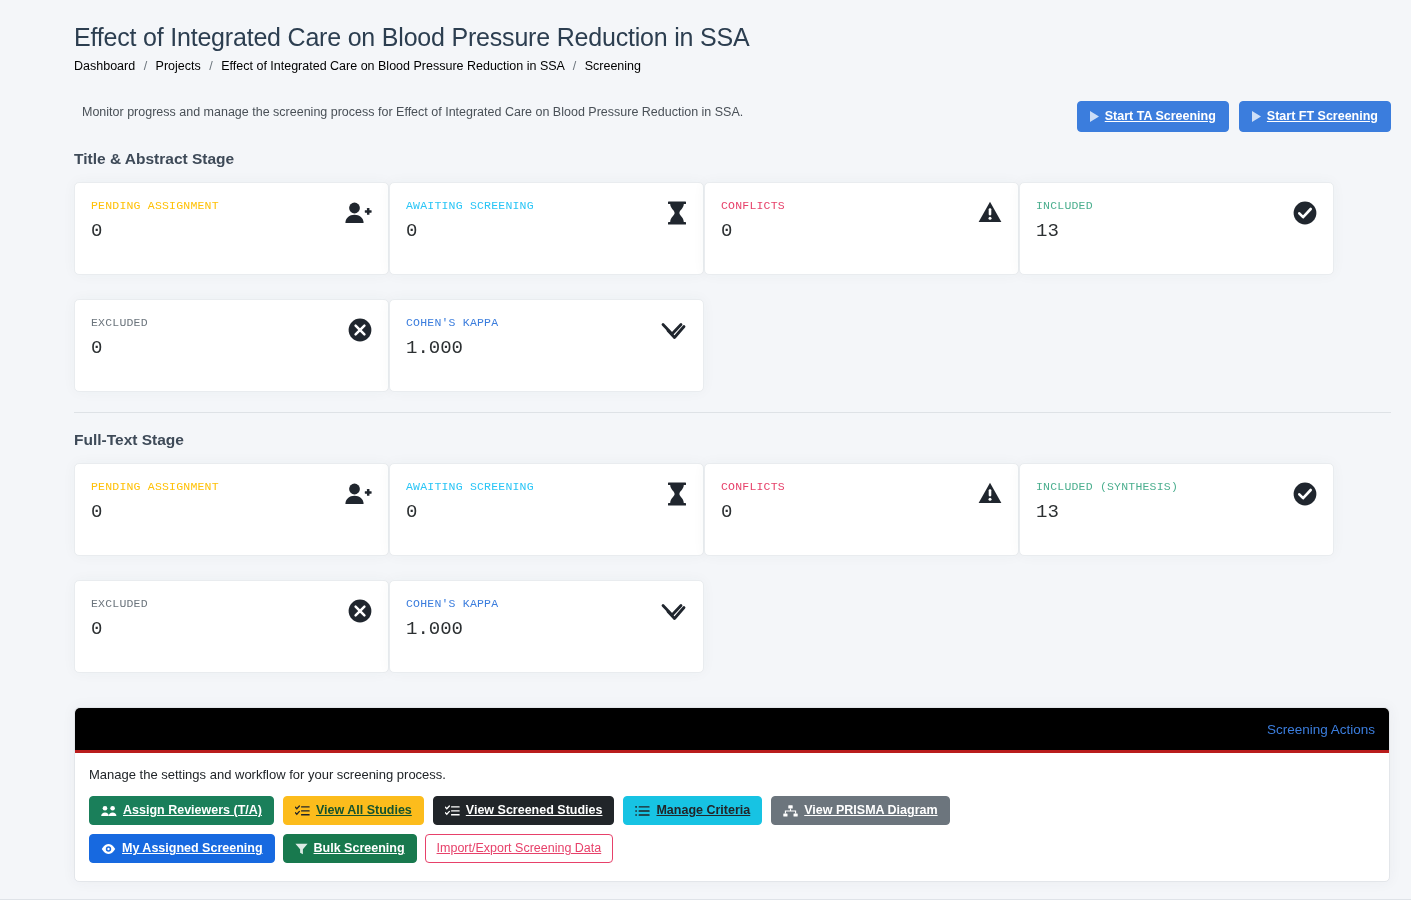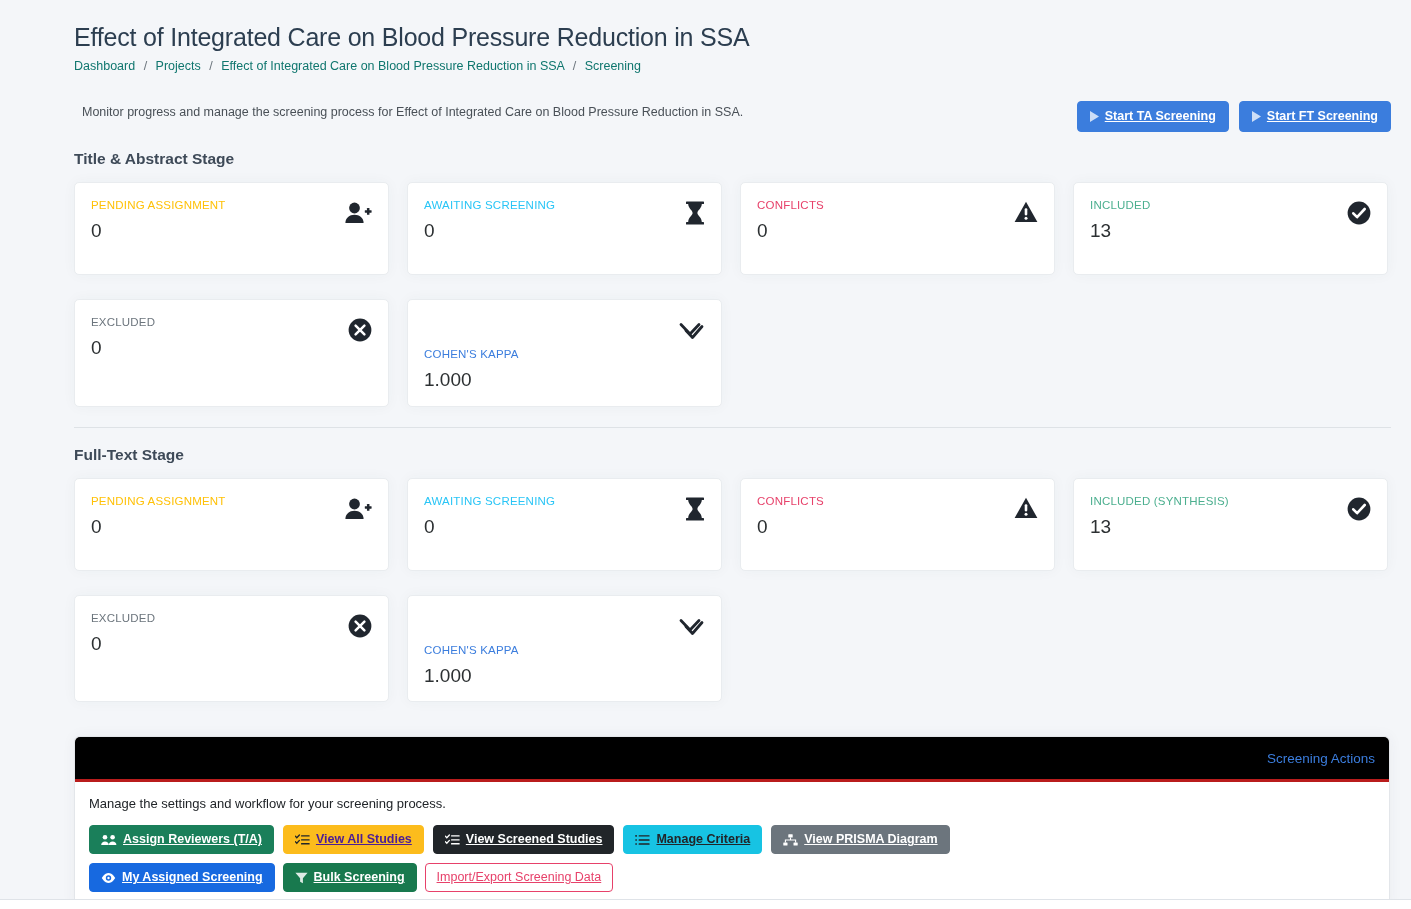--- a/index.html
+++ b/index.html
@@ -28,21 +28,21 @@
     margin: 0 0 6px 0;
     letter-spacing: -0.2px;
     line-height: 1.2;
   }
   .breadcrumb {
     font-size: 12.5px;
     margin: 0 0 22px 0;
     line-height: 1.3;
   }
   .breadcrumb a {
-    color: #0f766e;
+    color: #000000;
     text-decoration: none;
   }
   .breadcrumb .sep {
     color: #6c757d;
     margin: 0 5px;
   }
 
   .page-head {
     display: flex;
     align-items: flex-start;
@@ -89,22 +89,22 @@
   
   .stage-title {
     font-size: 15.5px;
     font-weight: 700;
     color: #3e4a58;
     margin: 0 0 14px 0;
   }
   .cards-row {
     display: flex;
     flex-wrap: wrap;
-    gap: 18px;
     margin-bottom: 0;
+    font-family: Liberation Mono, monospace;
   }
   .stat-card {
     background: #fff;
     border: 1px solid #e9ecef;
     border-radius: 5px;
     box-shadow: 0 0 14px 0 rgba(53,64,82,.04);
     width: 315px;
     min-height: 93px;
     padding: 16px 16px 14px 16px;
     display: flex;
@@ -134,21 +134,21 @@
     justify-content: center;
     margin-top: 2px;
   }
   .stat-icon svg { display: block; }
 
   .l-warning { color: #ffc107; }
   .l-info    { color: #29c5f6; }
   .l-danger  { color: #e7416a; }
   .l-success { color: #4caf8f; }
   .l-muted   { color: #6c757d; }
-  .l-primary { color: #3b7ddd; margin-top: 32px; }
+  .l-primary { color: #3b7ddd; }
 
   .spacer-24 { height: 24px; }
   .stage-divider {
     border: 0;
     border-top: 1px solid #dee2e6;
     margin: 20px 0 18px 0;
   }
 
   
   .panel {
@@ -186,21 +186,21 @@
   .btn-row:last-child { margin-bottom: 0; gap: 8px; }
   .btn-sm {
     font-size: 12.5px;
     padding: 6px 11px;
     font-weight: 700;
     border-radius: 4px;
   }
   .btn-green     { background: #1a7f5a; border-color: #1a7f5a; color: #fff; }
   .btn-cyan      { background: #17c3e3; border-color: #17c3e3; color: #212529; }
   .btn-cyan2     { background: #17c3e3; border-color: #17c3e3; color: #212529; }
-  .btn-amber     { background: #fcbc1c; border-color: #fcbc1c; color: #4c1d95; }
+  .btn-amber     { background: #fcbc1c; border-color: #fcbc1c; color: #14532d; }
   .btn-dark      { background: #212529; border-color: #212529; color: #fff; }
   .btn-gray      { background: #6c757d; border-color: #6c757d; color: #fff; }
   .btn-blue      { background: #1769e0; border-color: #1769e0; color: #fff; }
   .btn-green2    { background: #18794e; border-color: #18794e; color: #fff; }
   .btn-outline-danger {
     background: #fff;
     border: 1px solid #e7416a;
     color: #e7416a;
     font-weight: 400;
   }

